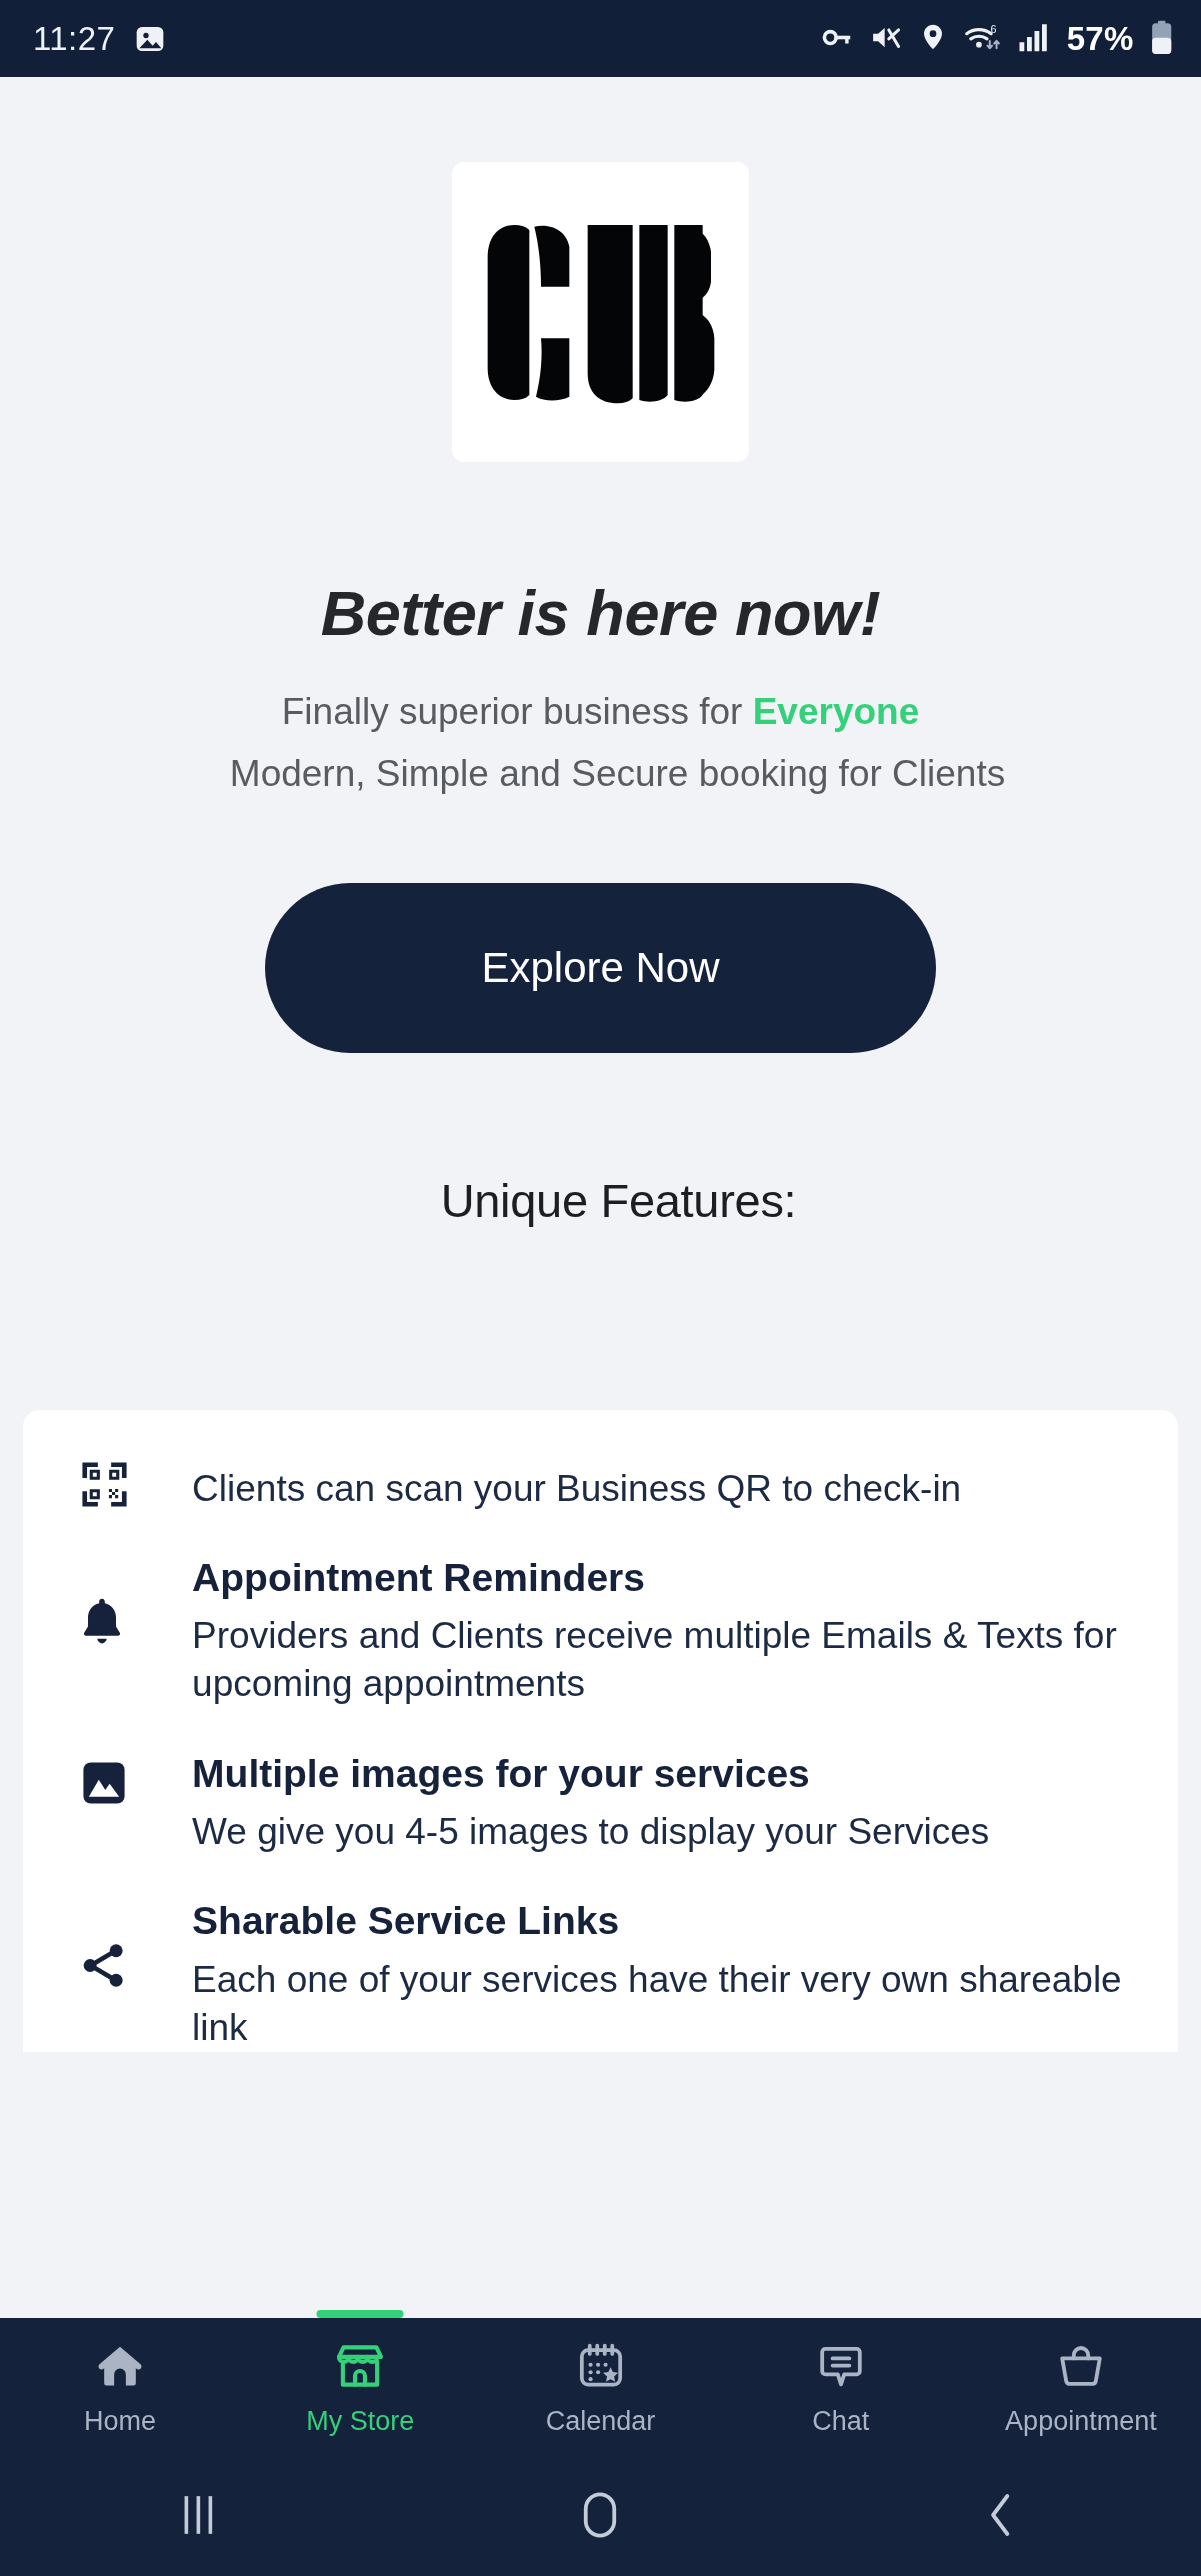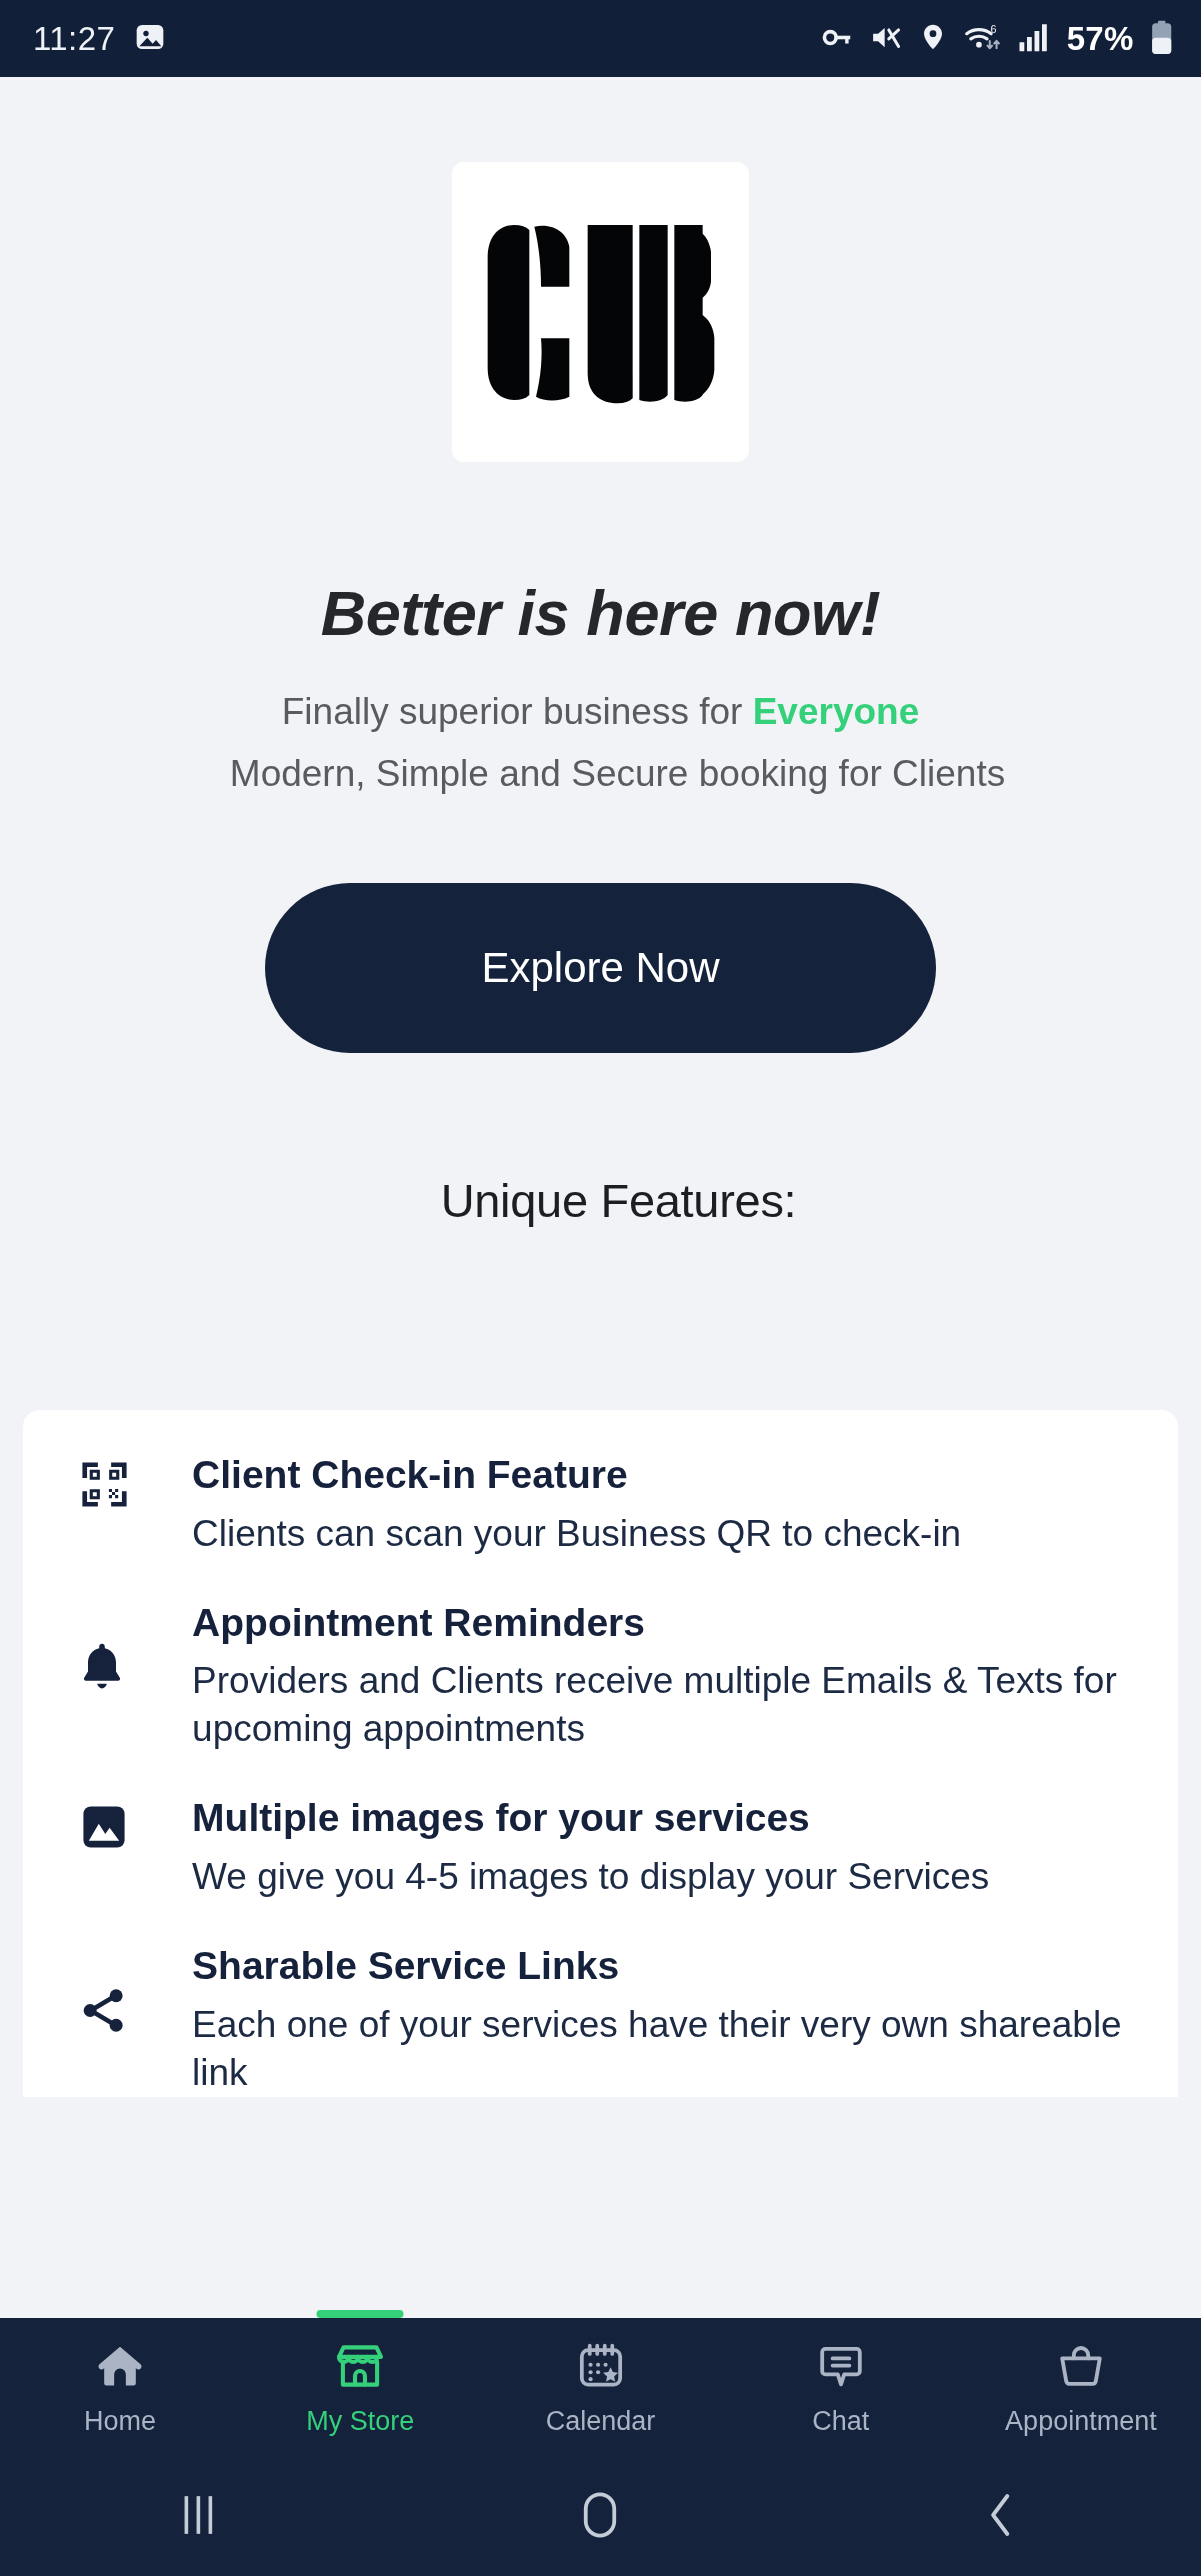--- a/index.html
+++ b/index.html
@@ -10,21 +10,21 @@
     overflow:hidden;
   }
   .phone { position:relative; width:1201px; height:2576px; background:#f2f3f7; }
 
   
   .statusbar{
     position:absolute; top:0; left:0; width:1201px; height:77px;
     background:#121f38; display:flex; align-items:center;
     padding:0 28px 0 33px; color:#eef1f6;
   }
-  .sb-left{ display:flex; align-items:center; gap:18.4px; }
+  .sb-left{ display:flex; align-items:flex-end; gap:18.4px; }
   .sb-time{ font-size:33px; font-weight:400; letter-spacing:0.4px; color:#eef1f6; }
   .sb-right{ margin-left:auto; display:flex; align-items:center; gap:16px; }
   .sb-batt-text{ font-size:33px; font-weight:700; color:#ffffff; letter-spacing:0.3px; }
   .ic{ display:block; }
 
   
   .hero{ position:absolute; top:77px; left:0; width:1201px; }
   .logo-wrap{ display:flex; justify-content:center; margin-top:85px; }
   .logo-box{
     width:297px; height:300px; background:#ffffff; border-radius:11.7px;
@@ -206,21 +206,20 @@
           <path d="M15 2h7v7h-2.1V4.1H15V2z"></path>
           <path d="M2 15h2.1v4.9H9V22H2v-7z"></path>
           <path d="M19.9 15H22v7h-7v-2.1h4.9V15z"></path>
           <path d="M5.3 5.3h4.6v4.6H5.3V5.3zm1.4 1.4v1.8h1.8V6.7H6.7z"></path>
           <path d="M14.1 5.3h4.6v4.6h-4.6V5.3zm1.4 1.4v1.8h1.8V6.7h-1.8z"></path>
           <path d="M5.3 14.1h4.6v4.6H5.3v-4.6zm1.4 1.4v1.8h1.8v-1.8H6.7z"></path>
           <path d="M14 14h1.4v1.4H14V14zm2.8 0h1.4v1.4h-1.4V14zm-1.4 1.4h1.4v1.4h-1.4v-1.4zM14 16.8h1.4v1.4H14v-1.4zm2.8 0h1.4v1.4h-1.4v-1.4z"></path>
         </svg>
       </div>
       <div class="ftext">
-        <div class="ftitle">Client Check-in Feature</div>
         <div class="fdesc">Clients can scan your Business QR to check-in</div>
       </div>
     </div>
 
     <div class="frow mid">
       <div class="ficon">
         <svg width="48" height="52" viewBox="0 0 24 26" fill="#16213c">
           <path d="M12 1.4c-.8 0-1.4.6-1.4 1.4v.8C7.3 4.3 5 7.2 5 10.7v4.6L3.1 18.4c-.4.7.1 1.5.9 1.5h16c.8 0 1.3-.8.9-1.5L19 15.3v-4.6c0-3.5-2.3-6.4-5.6-7.1v-.8c0-.8-.6-1.4-1.4-1.4z"></path>
           <path d="M9.6 21.4h4.8c-.3 1.4-1.3 2.3-2.4 2.3s-2.1-.9-2.4-2.3z"></path>
         </svg>

